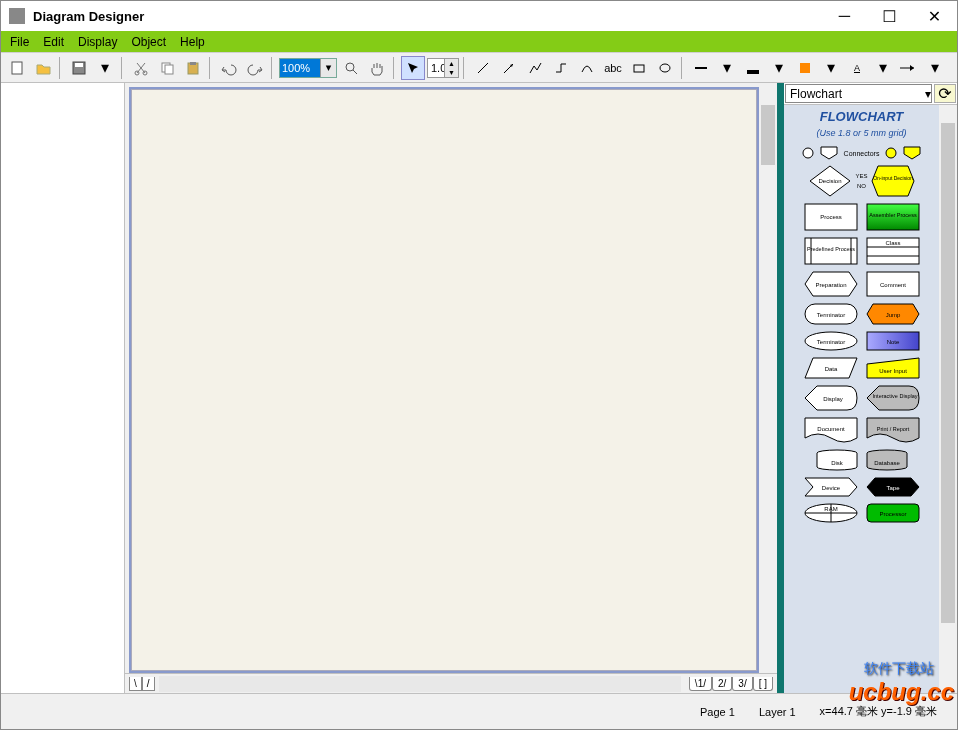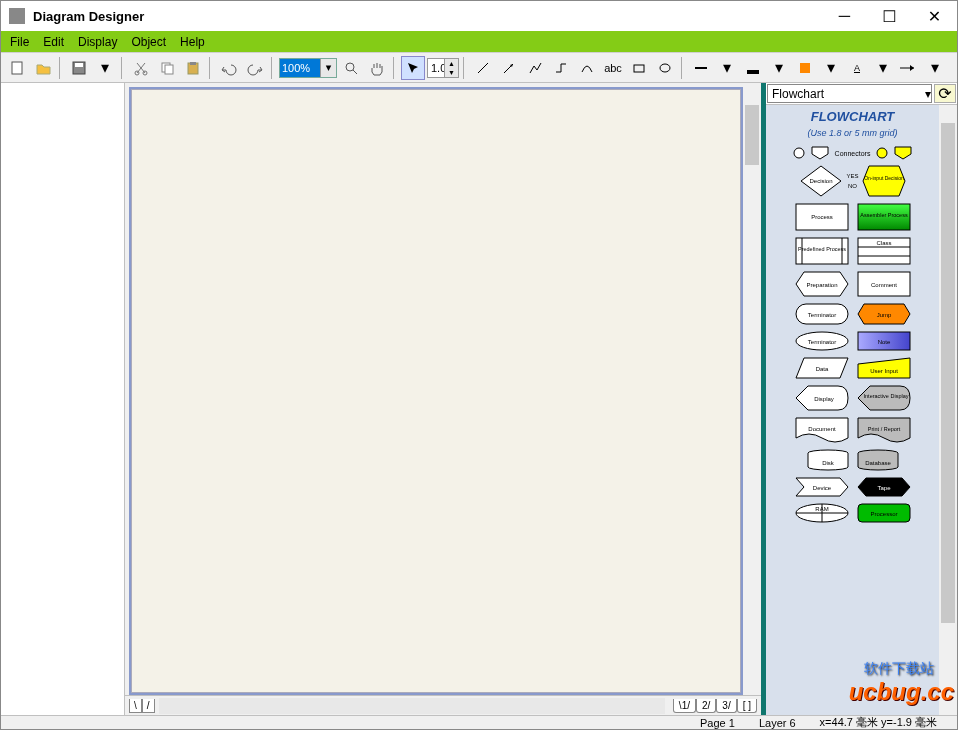--- a/index.html
+++ b/index.html
@@ -20,38 +20,38 @@
 .spin input { width:16px; border:none; font-size:11px; padding-left:3px;}
 .spin .btns { display:flex; flex-direction:column; width:14px;}
 .spin .btns div { height:9px; font-size:7px; display:flex; align-items:center; justify-content:center; background:#e8e8e8; border-left:1px solid #999;}
 .workarea { flex: 1; display: flex; background: #f0f0f0; overflow:hidden; }
 .leftpanel { width: 124px; background: #fff; border-right: 1px solid #c0c0c0; }
 .canvas-holder { flex: 1; display:flex; flex-direction:column; position:relative; }
 .canvas-scroll { flex:1; display:flex; position:relative; }
 .canvas { flex:1; background: #f4f2e8; border: 2px solid #8899cc; margin: 4px 0 0 4px; box-shadow: inset 0 0 0 1px #aab; }
 .vscroll { width: 18px; background: #f0f0f0; display:flex; flex-direction:column; margin:4px 0 0 0;}
 .vscroll .thumb { height:60px; background:#c8c8c8; margin:18px 2px 0 2px; border-radius:0;}
-.righthost { width: 196px; display:flex; flex-direction:column; border-left:5px solid #0f766e;}
+.righthost { width: 180px; display:flex; flex-direction:column; border-left:7px solid #0f766e;}
 .stencil-header { height: 22px; display:flex; border-bottom:1px solid #c0c0c0; background:#fff;}
 .stencil-select { flex:1; border:1px solid #888; font-size:12px; display:flex; align-items:center; justify-content:space-between; padding-left:4px; margin:1px;}
 .stencil-refresh { width:22px; display:flex; align-items:center; justify-content:center; border:1px solid #aaa; margin:1px; background:#f8f8d0;}
 .stencil-pane { flex:1; background:#d8e0ec; overflow:hidden; position:relative; display:flex;}
 .stencil-content { flex:1; overflow:hidden; padding:4px 2px; display:flex; flex-direction:column; align-items:center; gap:4px;}
 .stencil-title { font-size: 13px; font-weight: bold; font-style: italic; color:#2050a0;}
 .stencil-sub { font-size: 9px; font-style: italic; color:#2050a0; margin-bottom:4px;}
 .shape-row { display:flex; gap:6px; align-items:center; width:100%; justify-content:center;}
 .shape-cell { position:relative; display:flex; align-items:center; justify-content:center; }
 .shape-label { font-size:7px; text-align:center;}
 .rvscroll { width:18px; background:#f0f0f0; display:flex; flex-direction:column;}
 .rvscroll .thumb { height:500px; background:#c8c8c8; margin:18px 2px 0 2px;}
 .bottomtabs { height:20px; display:flex; align-items:center; background:#f0f0f0; font-size:10px; border-top:1px solid #c0c0c0;}
 .tabgroup { display:flex; gap:0; margin-left:4px;}
 .tab { padding:1px 5px; border:1px solid #888; border-top:none; background:#fff; border-radius:0 0 3px 3px;}
 .hscroll { flex:1; height:16px; margin:0 4px; background:#e8e8e8; display:flex; align-items:center;}
-.statusbar { height:14px; display:flex; align-items:center; background:#f0f0f0; font-size:11px; border-top:1px solid #c0c0c0; padding: 0 8px;}
+.statusbar { height:36px; display:flex; align-items:center; background:#f0f0f0; font-size:11px; border-top:1px solid #c0c0c0; padding: 0 8px;}
 .statusbar .spacer { flex:1;}
 .statusbar span { margin: 0 12px;}
 .watermark { position:absolute; right:4px; bottom:24px; font-size: 24px; font-weight:bold; font-style:italic; color:#ff6000; text-shadow: 1px 1px 0 #400; pointer-events:none;margin-left:36px;}
 .watermark-sub { position:absolute; right:24px; bottom:52px; font-size: 14px; color:#3b82f6; text-shadow:1px 1px 2px #000; pointer-events:none;}
 svg { display:block; }
 </style>
 </head>
 <body>
 
 <div class="titlebar">
@@ -428,18 +428,18 @@
       <div class="rvscroll">
           <div class="thumb"></div>
         </div>
     </div>
   </div>
 </div>
 
 <div class="statusbar">
   <div class="spacer"></div>
   <span>Page 1</span>
-  <span>Layer 6</span>
+  <span>Layer 1</span>
   <span>x=44.7 毫米  y=-1.9 毫米</span>
 </div>
 
 <div class="watermark-sub">软件下载站</div>
 <div class="watermark">ucbug.cc</div>
 
 </body></html>

